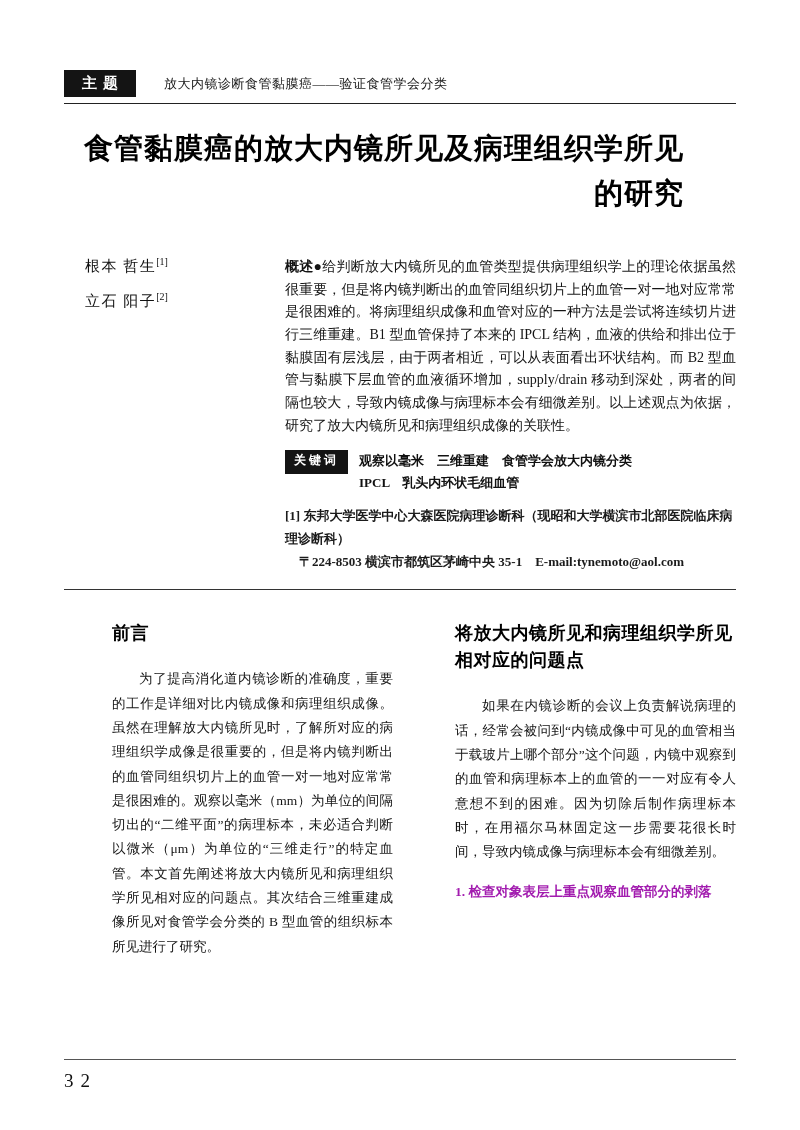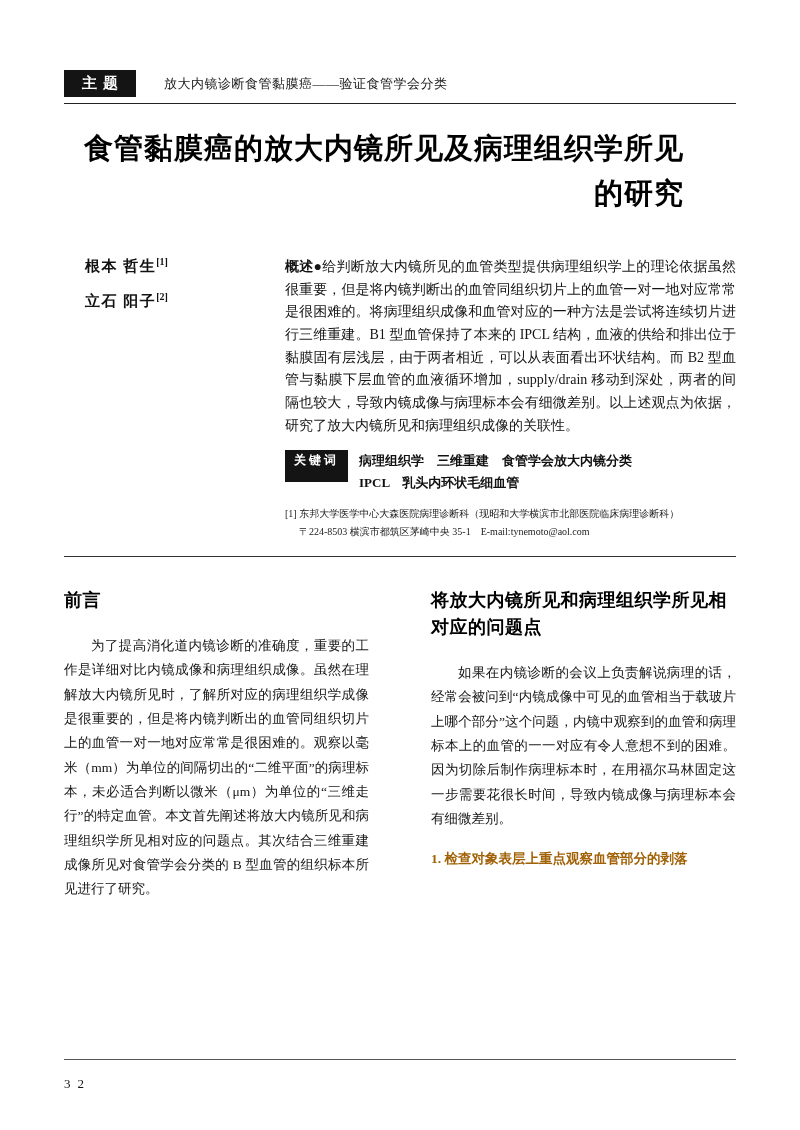--- a/index.html
+++ b/index.html
@@ -30,56 +30,56 @@
   .header-rule { border-top: 1.5px solid #222; margin-top: 6px; }
 
   
   .title {
     font-size: 29px; font-weight: 700; line-height: 1.55;
     letter-spacing: 1px; margin: 22px 0 0 0; max-width: 620px; color: #000; text-align: right;
   }
 
   
   .meta-row { display: flex; margin-top: 40px; }
-  .authors { width: 221px; box-sizing: border-box; padding-left: 21px; flex: none; font-size: 15px; font-weight: bold; }
+  .authors { width: 221px; box-sizing: border-box; padding-left: 21px; flex: none; font-size: 15px; }
   .author { margin-bottom: 15px; letter-spacing: 1.5px; }
   .author sup { font-size: 10px; letter-spacing: 0; }
   .abstract-col { flex: 1; min-width: 0; }
   .abstract { margin: 0; font-size: 14px; line-height: 1.62; text-align: justify; color: #141414; }
   .abstract-label { font-weight: bold; }
   .abstract-bullet { font-weight: bold; }
 
   .keywords { display: flex; align-items: flex-start; margin-top: 13px; }
   .kw-tag {
     background: #141414; color: #fff;
     font-family: "Liberation Sans", sans-serif;
     font-size: 12px; font-weight: bold;
-    height: 32px; line-height: 20px; padding: 0 9px;
+    height: 24px; line-height: 20px; padding: 0 9px;
     letter-spacing: 3px; flex: none;
   }
   .kw-lines { margin-left: 11px; font-weight: bold; font-size: 13px; line-height: 1.65; color: #111; }
 
-  .affils { margin-top: 12px; font-size: 10px; line-height: 1.75; color: #1b1b1b; }
+  .affils { margin-top: 12px; font-size: 13px; line-height: 1.75; color: #1b1b1b; font-weight: bold; }
   .affil-line2 { padding-left: 14px; }
 
   .body-rule { border-top: 1.5px solid #333; margin-top: 16px; }
 
   
-  .columns { display: flex; gap: 62px; margin-top: 24px; }
+  .columns { display: flex; gap: 62px; margin-top: 24px; margin-left: 48px; }
   .col { flex: 1; min-width: 0; font-size: 13.5px; line-height: 1.8; text-align: justify; color: #151515; }
   .col h2 {
     font-size: 18px; font-weight: bold; line-height: 1.5;
     letter-spacing: 0.5px; margin: 6px 0 20px 0; text-align: left; color: #000;
   }
   .col p { margin: 0 0 2px 0; text-indent: 2em; }
-  .col h3 { font-size: 13.5px; font-weight: bold; margin: 16px 0 12px 0; text-align: left; color: #a16207; }
+  .col h3 { font-size: 13.5px; font-weight: bold; margin: 16px 0 12px 0; text-align: left; color: #a21caf; }
 
   
   .footer-rule { position: absolute; left: 64px; right: 64px; bottom: 70px; border-top: 1px solid #555; }
-  .page-number { position: absolute; left: 64px; bottom: 38px; font-size: 13px; letter-spacing: 7px; color: #111; }
+  .page-number { position: absolute; left: 64px; bottom: 38px; font-size: 19px; letter-spacing: 7px; color: #111; }
 </style>
 </head>
 <body>
 
 <div class="page">
 
   <div class="header-row">
     <div class="theme-tag">主题</div>
     <div class="running-head">放大内镜诊断食管黏膜癌——验证食管学会分类</div>
   </div>
@@ -92,21 +92,21 @@
       <div class="author"><span>根本 哲生</span><sup>[1]</sup></div>
       <div class="author"><span>立石 阳子</span><sup>[2]</sup></div>
     </div>
 
     <div class="abstract-col">
       <p class="abstract"><span class="abstract-label">概述</span><span class="abstract-bullet">●</span><span>给判断放大内镜所见的血管类型提供病理组织学上的理论依据虽然很重要，但是将内镜判断出的血管同组织切片上的血管一对一地对应常常是很困难的。将病理组织成像和血管对应的一种方法是尝试将连续切片进行三维重建。B1 型血管保持了本来的 IPCL 结构，血液的供给和排出位于黏膜固有层浅层，由于两者相近，可以从表面看出环状结构。而 B2 型血管与黏膜下层血管的血液循环增加，supply/drain 移动到深处，两者的间隔也较大，导致内镜成像与病理标本会有细微差别。以上述观点为依据，研究了放大内镜所见和病理组织成像的关联性。</span></p>
 
       <div class="keywords">
         <span class="kw-tag">关键词</span>
         <div class="kw-lines">
-          <div>病理组织学　三维重建　食管学会放大内镜分类</div>
+          <div>观察以毫米　三维重建　食管学会放大内镜分类</div>
           <div>IPCL　乳头内环状毛细血管</div>
         </div>
       </div>
 
       <div class="affils">
         <div>[1] 东邦大学医学中心大森医院病理诊断科（现昭和大学横滨市北部医院临床病理诊断科）</div>
         <div class="affil-line2">〒224-8503 横滨市都筑区茅崎中央 35-1　E-mail:tynemoto@aol.com</div>
       </div>
     </div>
   </div>

